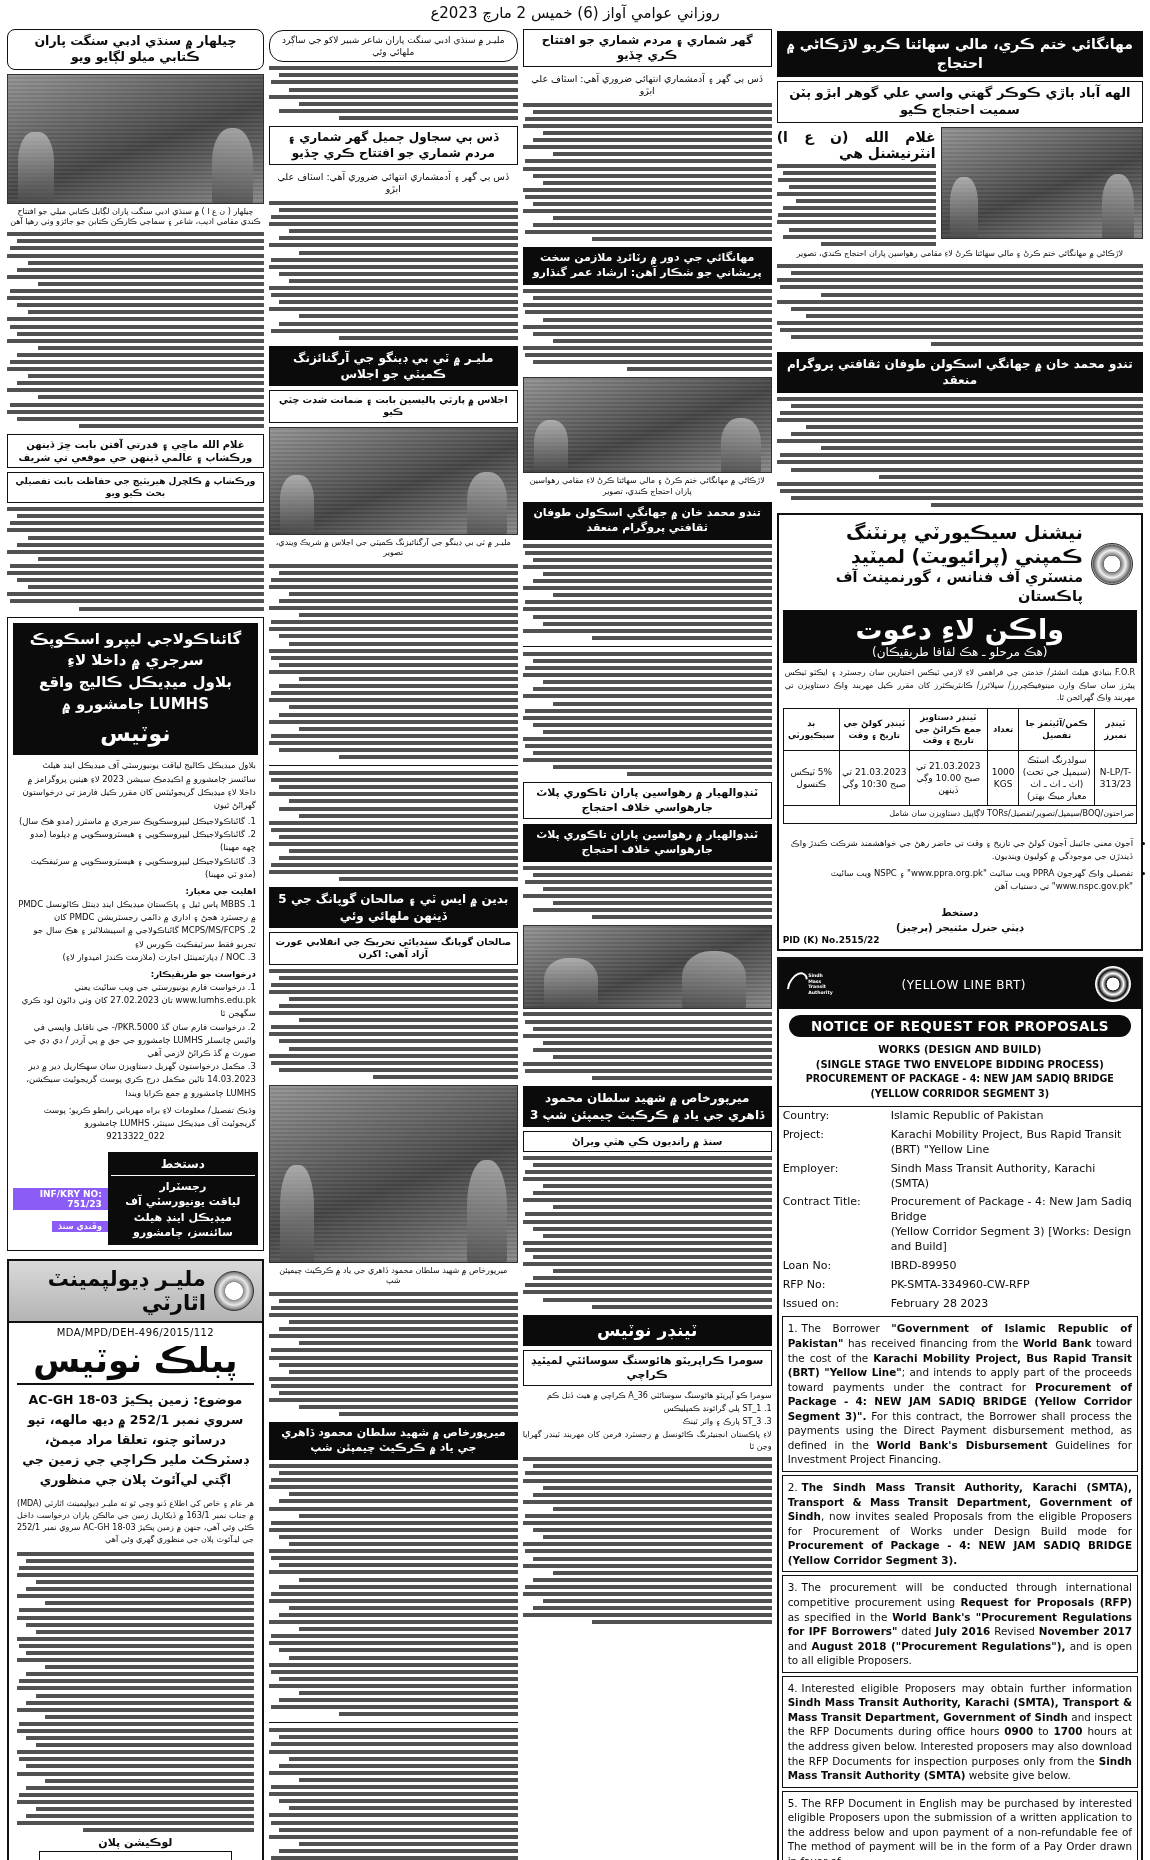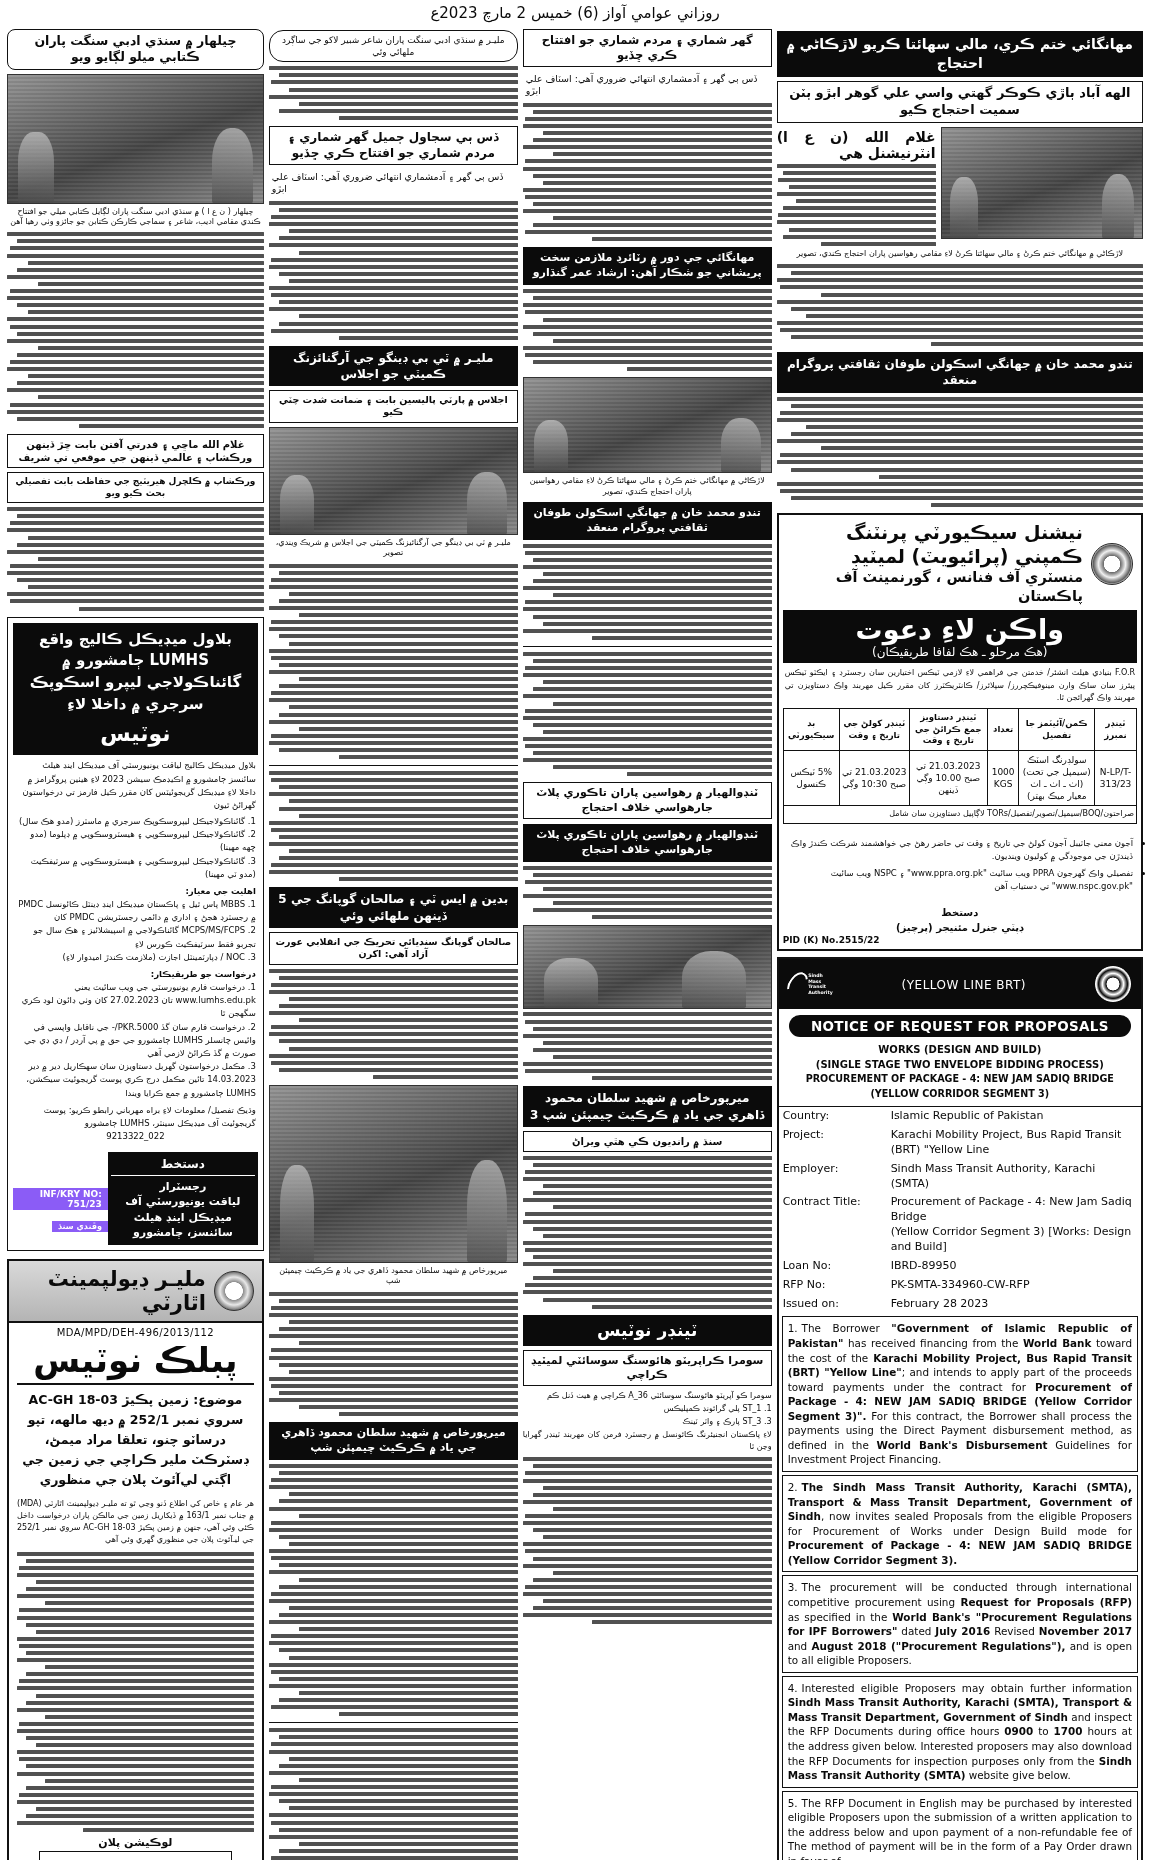--- a/index.html
+++ b/index.html
@@ -46,21 +46,21 @@
     background:#0b0b0b; color:#fff; text-align:center; direction:rtl;
     font-size:14px; font-weight:bold; padding:4px 6px; line-height:1.35;
     margin:5px 0 4px;
   }
   .hl-box{
     border:1.4px solid #111; text-align:center; direction:rtl;
     font-size:13px; font-weight:bold; padding:3px 5px; line-height:1.3;
     margin:3px 0 4px;
   }
   .hl-sub{
-    text-align:left; direction:rtl; font-size:9.5px; padding:2px 3px;
+    text-align:center; direction:rtl; font-size:9.5px; padding:2px 3px;
     line-height:1.3; margin-bottom:3px;
   }
   .hl-round{
     border:1.2px solid #111; border-radius:14px; text-align:center; direction:rtl;
     font-size:9px; padding:3px 7px; line-height:1.35; margin:4px auto;
     display:block;
   }
 
   
   .photo{
@@ -852,22 +852,22 @@
           <div class="ln s1"></div>
           <div class="ln s2"></div>
           <div class="ln s4"></div>
         <div class="ln s1"></div>
           <div class="ln s3"></div>
           <div class="ln s6"></div>
       </div>
 
       <div class="ad">
         <div class="ad-head-black">
+          <div>گائناڪولاجي ليپرو اسڪوپڪ سرجري ۾ داخلا لاءِ</div>
           <div>بلاول ميڊيڪل ڪاليج واقع LUMHS ڄامشورو ۾</div>
-          <div>گائناڪولاجي ليپرو اسڪوپڪ سرجري ۾ داخلا لاءِ</div>
           <span class="big">نوٽيس</span>
         </div>
 
         <div class="ad-body">
           <div style="margin-bottom:3px;">بلاول ميڊيڪل ڪاليج لياقت يونيورسٽي آف ميڊيڪل اينڊ هيلٿ سائنسز ڄامشورو ۾ اڪيڊمڪ سيشن 2023 لاءِ هيٺين پروگرامز ۾ داخلا لاءِ ميڊيڪل گريجوئيٽس کان مقرر ڪيل فارمز تي درخواستون گهرائڻ ٿيون</div>
           <div>1. گائناڪولاجيڪل ليپروسڪوپڪ سرجري ۾ ماسٽرز (مدو هڪ سال)</div>
           <div>2. گائناڪولاجيڪل ليپروسڪوپي ۽ هيسٽروسڪوپي ۾ ڊپلوما (مدو ڇهه مهينا)</div>
           <div>3. گائناڪولاجيڪل ليپروسڪوپي ۽ هيسٽروسڪوپي ۾ سرٽيفڪيٽ (مدو ٽي مهينا)</div>
 
           <div style="font-weight:bold;margin-top:4px;">اهليت جي معيار:</div>
@@ -900,21 +900,21 @@
           </div>
         </div>
       </div>
 
       <div class="mda">
         <div class="mda-top">
           <div class="mda-seal"></div>
           <div class="mda-top-title">مليـر ڊيولپمينٽ اٿارٽي</div>
         </div>
 
-        <div class="mda-ref">MDA/MPD/DEH-496/2013/112</div>
+        <div class="mda-ref">MDA/MPD/DEH-496/2015/112</div>
         <div class="mda-public">پبلڪ نوٽيس</div>
 
         <div class="mda-subj">
           <span>موضوع:</span>
           <span>زمين پڪيڙ 03-18 AC-GH سروي نمبر 252/1 ۾ ديھ مالهه، تپو درساٽو چنو، تعلقا مراد ميمڻ، ڊسٽرڪٽ ملير ڪراچي جي زمين جي اڳتي ليﺁئوٽ پلان جي منظوري</span>
         </div>
 
         <div class="mda-text">هر عام ۽ خاص کي اطلاع ڏنو وڃي ٿو ته مليـر ڊيولپمينٽ اٿارٽي (MDA) ۾ جناب نمبر 163/1 ۾ ڏيکاريل زمين جي مالڪن پاران درخواست داخل ڪئي وئي آهي، جنهن ۾ زمين پڪيڙ 03-18 AC-GH سروي نمبر 252/1 جي ليـﺁئوٽ پلان جي منظوري گهري وئي آهي</div>
 
         <div class="rtl urdu-lines" style="padding:0 8px;">

